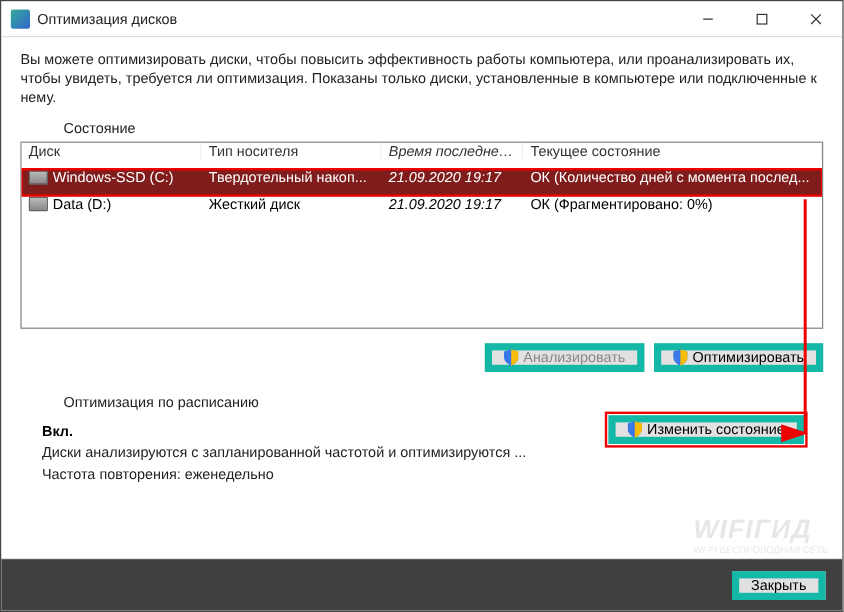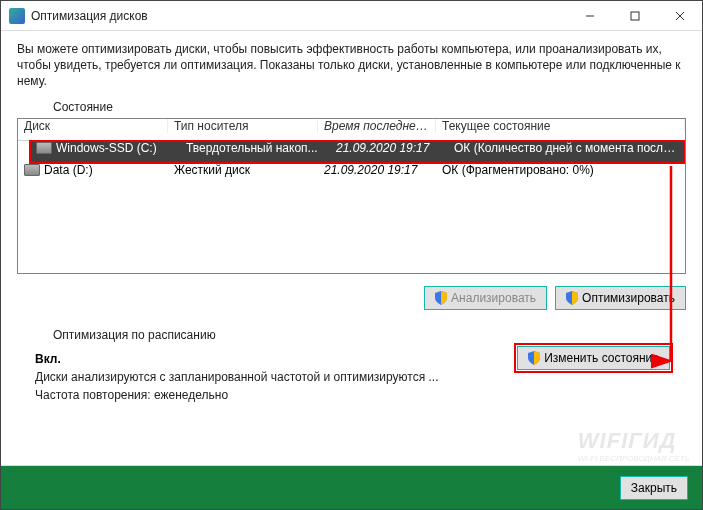--- a/index.html
+++ b/index.html
@@ -53,45 +53,44 @@
     background: #fff;
     color: #333;
   }
   .col { padding: 0 6px; overflow: hidden; white-space: nowrap; text-overflow: ellipsis; }
   .c1 { width: 150px; display:flex; align-items:center; gap:4px;}
   .c2 { width: 150px; }
   .c3 { width: 118px; font-style: italic; }
   .c4 { flex: 1; }
   .grid-header .col { border-right: 1px solid #eee; }
   .row-selected {
-    background: #404040;
+    background: #7f1d1d;
     color: #fff;
     outline: 2px solid #e00;
     outline-offset: -1px;
     position: relative;
     z-index: 2;
-    margin-left: 12px;
   }
   .drive-icon {
     width: 16px; height: 12px;
     background: linear-gradient(#bbb,#888);
     border: 1px solid #666;
     border-radius: 1px;
     flex-shrink: 0;
   }
   .btn-row {
     display: flex;
     justify-content: flex-end;
     gap: 8px;
     margin-top: 12px;
   }
   .btn {
     height: 24px;
     padding: 0 10px;
-    border: 1px solid #14b8a6;
+    border: 6px solid #14b8a6;
     background: #e1e1e1;
     display: inline-flex;
     align-items: center;
     gap: 4px;
     cursor: default;
     font-family: inherit;
     font-size: 12px;
   }
   .btn.disabled { color: #888; }
   .shield {
@@ -107,21 +106,21 @@
     position: absolute; right: 16px; top: 0;
   }
   .change-btn {
     outline: 2px solid #e00;
     outline-offset: 1px;
   }
   .footer {
     position: absolute;
     bottom: 0; left: 0; right: 0;
     height: 44px;
-    background: #15803d;
+    background: #404040;
     border-top: 1px solid #ddd;
     display: flex;
     justify-content: flex-end;
     align-items: center;
     padding: 0 14px;
   }
   .arrow-svg {
     position: absolute;
     pointer-events: none;
     z-index: 5;

